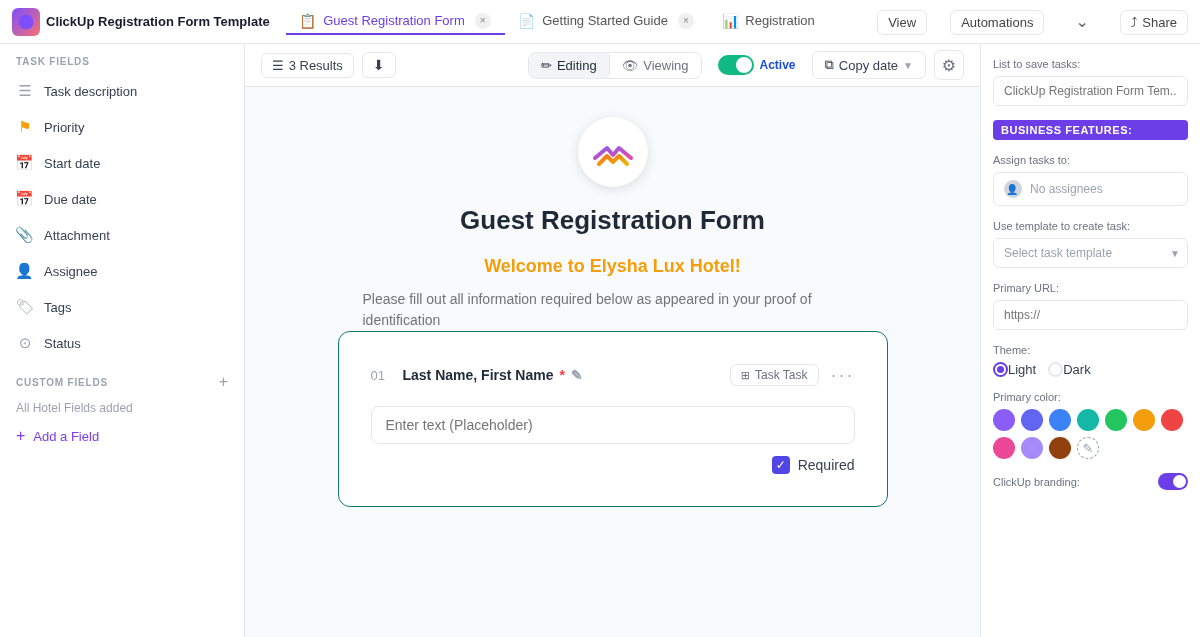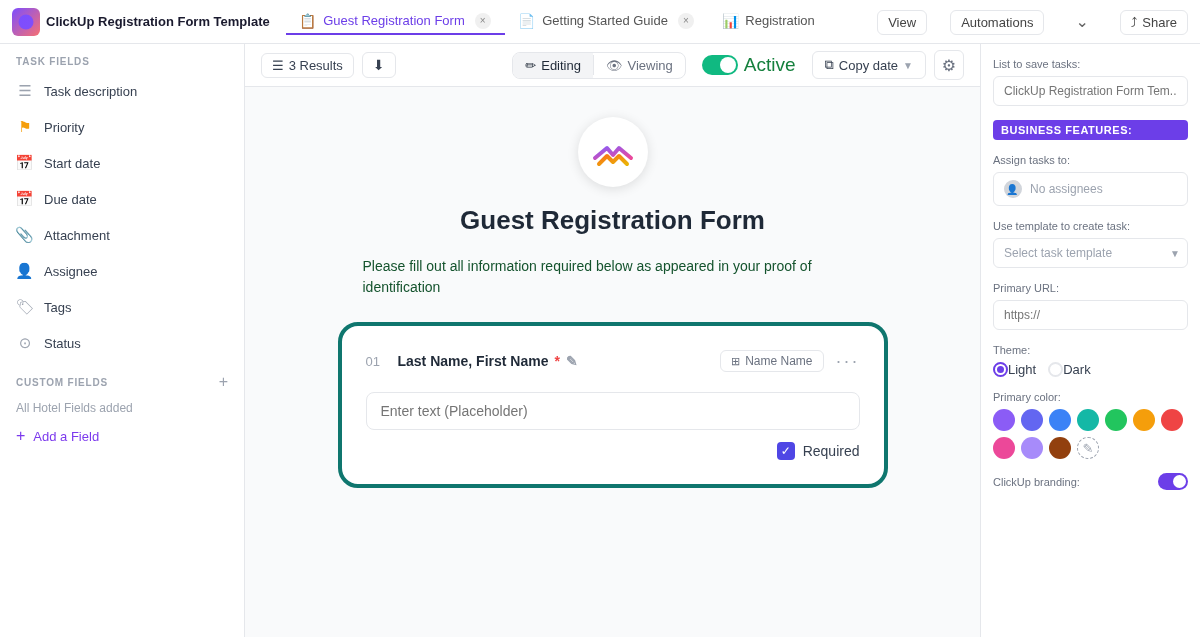--- a/index.html
+++ b/index.html
@@ -97,21 +97,21 @@
     .active-toggle-wrap {
       display: flex; align-items: center; gap: 6px; padding: 0 8px;
     }
     .active-switch {
       width: 36px; height: 20px; background: #10b981; border-radius: 10px; position: relative; cursor: pointer;
     }
     .active-switch-knob {
       width: 16px; height: 16px; background: #fff; border-radius: 50%;
       position: absolute; top: 2px; right: 2px;
     }
-    .active-label { font-size: 19px; color: #15803d; font-weight: 400; }
+    .active-label { font-size: 12px; color: #1d4ed8; font-weight: 700; }
     .copy-link-btn {
       display: flex; align-items: center; gap: 5px; padding: 5px 12px;
       border: 1px solid #e5e7eb; border-radius: 6px; font-size: 13px; color: #374151;
       cursor: pointer; background: #fff;
     }
     .settings-icon-btn {
       width: 30px; height: 30px; display: flex; align-items: center; justify-content: center;
       border: 1px solid #e5e7eb; border-radius: 6px; cursor: pointer; color: #6b7280;
     }
 
@@ -123,23 +123,23 @@
     .form-logo-wrap {
       width: 70px; height: 70px; border-radius: 50%; background: #fff;
       box-shadow: 0 2px 12px rgba(0,0,0,0.12); display: flex; align-items: center; justify-content: center;
       margin-bottom: 18px;
     }
     .form-logo-inner {
       width: 48px; height: 48px;
     }
     .form-title { font-size: 26px; font-weight: 600; color: #1f2937; margin-bottom: 20px; }
     .form-welcome { font-size: 18px; font-weight: 600; color: #f59e0b; margin-bottom: 12px; }
-    .form-desc { font-size: 14px; color: #14532d; max-width: 500px; text-align: left; line-height: 1.5; margin-bottom: 24px; }
+    .form-desc { font-size: 14px; color: #737373; max-width: 500px; text-align: left; line-height: 1.5; }
     .form-card {
-      width: 550px; background: #fff; border: 4px solid #0f766e; border-radius: 20px; padding: 24px;
+      width: 550px; background: #fff; border: 1px solid #0f766e; border-radius: 12px; padding: 32px;
     }
     .field-row { display: flex; align-items: center; gap: 12px; margin-bottom: 12px; }
     .field-number { font-size: 13px; color: #9ca3af; font-weight: 500; min-width: 20px; }
     .field-label {
       font-size: 14px; font-weight: 600; color: #1f2937; flex: 1; display: flex; align-items: center; gap: 6px;
     }
     .required-star { color: #ef4444; }
     .edit-field-icon { color: #9ca3af; cursor: pointer; font-size: 14px; }
     .field-tag {
       display: flex; align-items: center; gap: 5px; padding: 3px 10px;
@@ -379,33 +379,34 @@
               <stop offset="0%" stop-color="#f97316"></stop>
               <stop offset="100%" stop-color="#eab308"></stop>
             </linearGradient>
           </defs>
           <path d="M6 30 L18 20 L24 27 L30 20 L42 30" stroke="url(#cu1)" stroke-width="4" fill="none" stroke-linecap="round" stroke-linejoin="round"></path>
           <path d="M10 36 L18 28 L24 34 L30 28 L38 36" stroke="url(#cu2)" stroke-width="4" fill="none" stroke-linecap="round" stroke-linejoin="round"></path>
         </svg>
       </div>
 
       <h1 class="form-title">Guest Registration Form</h1>
+      <p class="form-welcome">Welcome to Elysha Lux Hotel!</p>
       <p class="form-desc">Please fill out all information required below as appeared in your proof of identification</p>
 
       <div class="form-card">
         <div class="field-row">
           <span class="field-number">01</span>
           <span class="field-label">
             <span>Last Name, First Name</span>
             <span class="required-star">*</span>
             <span class="edit-field-icon">✎</span>
           </span>
           <div class="field-tag">
             <span style="font-size:11px">⊞</span>
-            <span>Name Name</span>
+            <span>Task Task</span>
           </div>
           <span class="field-more">···</span>
         </div>
         <input class="field-input" type="text" placeholder="Enter text (Placeholder)" style="">
         <div class="required-row">
           <div class="required-checkbox">
             <span class="required-check">✓</span>
           </div>
           <span class="required-label">Required</span>
         </div>

